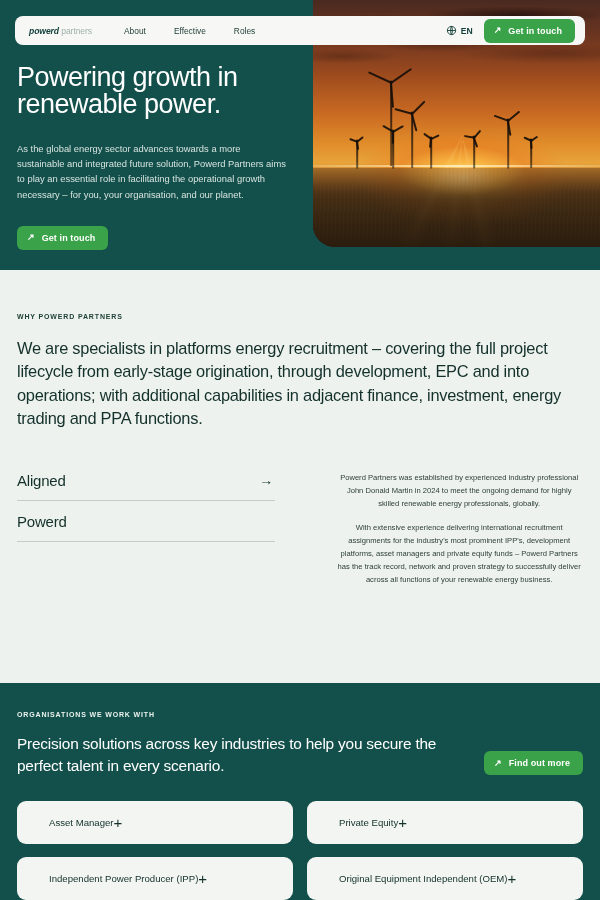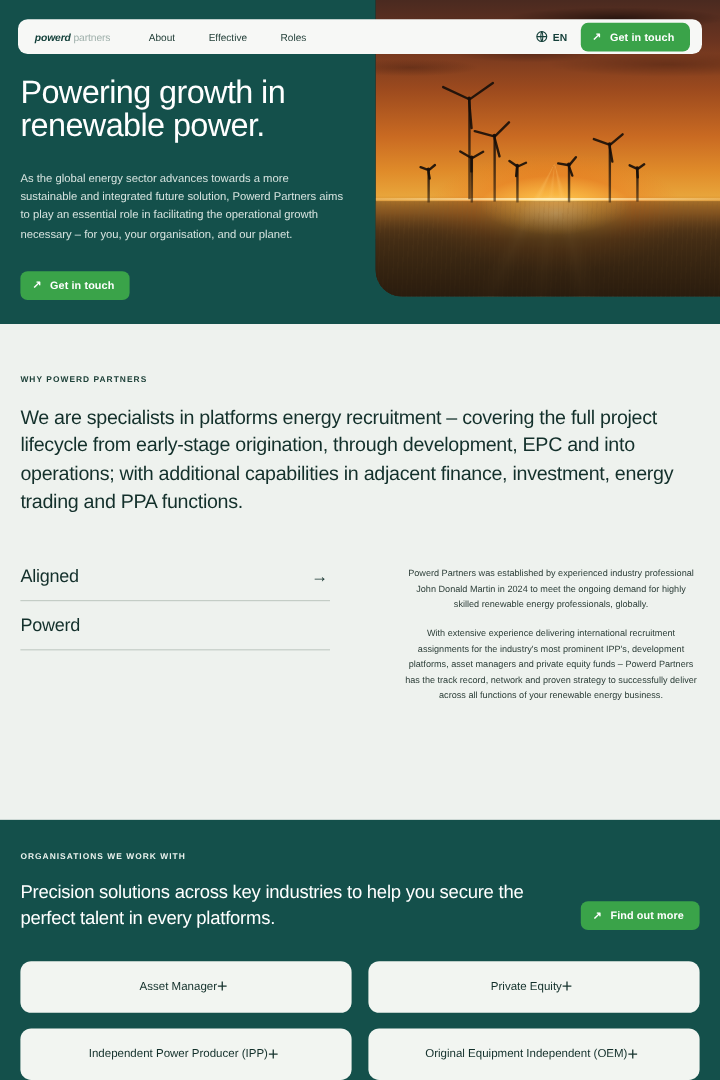--- a/index.html
+++ b/index.html
@@ -147,22 +147,22 @@
   .orgs .eyebrow { color:#eaf2ee; }
   .orgs-headwrap { display:flex; align-items:flex-start; justify-content:space-between; margin-top:15px; }
   .orgs-head {
     font-size:15.4px; line-height:1.45; color:#ffffff; font-weight:400;
     letter-spacing:-.2px; max-width:450px;
   }
   .find-btn { margin-top:18px; flex-shrink:0; }
   .cards { display:grid; grid-template-columns:1fr 1fr; gap:13px 14px; margin-top:23px; }
   .card {
     background:#f2f5f1; border-radius:9px; height:43px;
-    display:flex; align-items:center; justify-content:center;
-    padding:0 14px 0 10px; cursor:pointer;
+    display:flex; align-items:center; justify-content:flex-start;
+    padding:0 14px 0 32px; cursor:pointer;
   }
   .card-label { font-size:9.6px; color:#13302b; }
   .plus { font-size:15px; color:#13302b; line-height:1; font-weight:300; }
 </style>
 </head>
 <body>
 
 <section class="hero">
 
   <div class="hero-img">
@@ -284,21 +284,21 @@
     <div class="why-text">
       <p>Powerd Partners was established by experienced industry professional John Donald Martin in 2024 to meet the ongoing demand for highly skilled renewable energy professionals, globally.</p>
       <p>With extensive experience delivering international recruitment assignments for the industry's most prominent IPP's, development platforms, asset managers and private equity funds – Powerd Partners has the track record, network and proven strategy to successfully deliver across all functions of your renewable energy business.</p>
     </div>
   </div>
 </section>
 
 <section class="orgs">
   <div class="eyebrow">ORGANISATIONS WE WORK WITH</div>
   <div class="orgs-headwrap">
-    <h2 class="orgs-head">Precision solutions across key industries to help you secure the perfect talent in every platforms.</h2>
+    <h2 class="orgs-head">Precision solutions across key industries to help you secure the perfect talent in every scenario.</h2>
     <button class="btn find-btn">
       <span class="ar">↗</span>
       <span>Find out more</span>
     </button>
   </div>
 
   <div class="cards">
     <div class="card">
       <span class="card-label">Asset Manager</span>
       <span class="plus">+</span>

